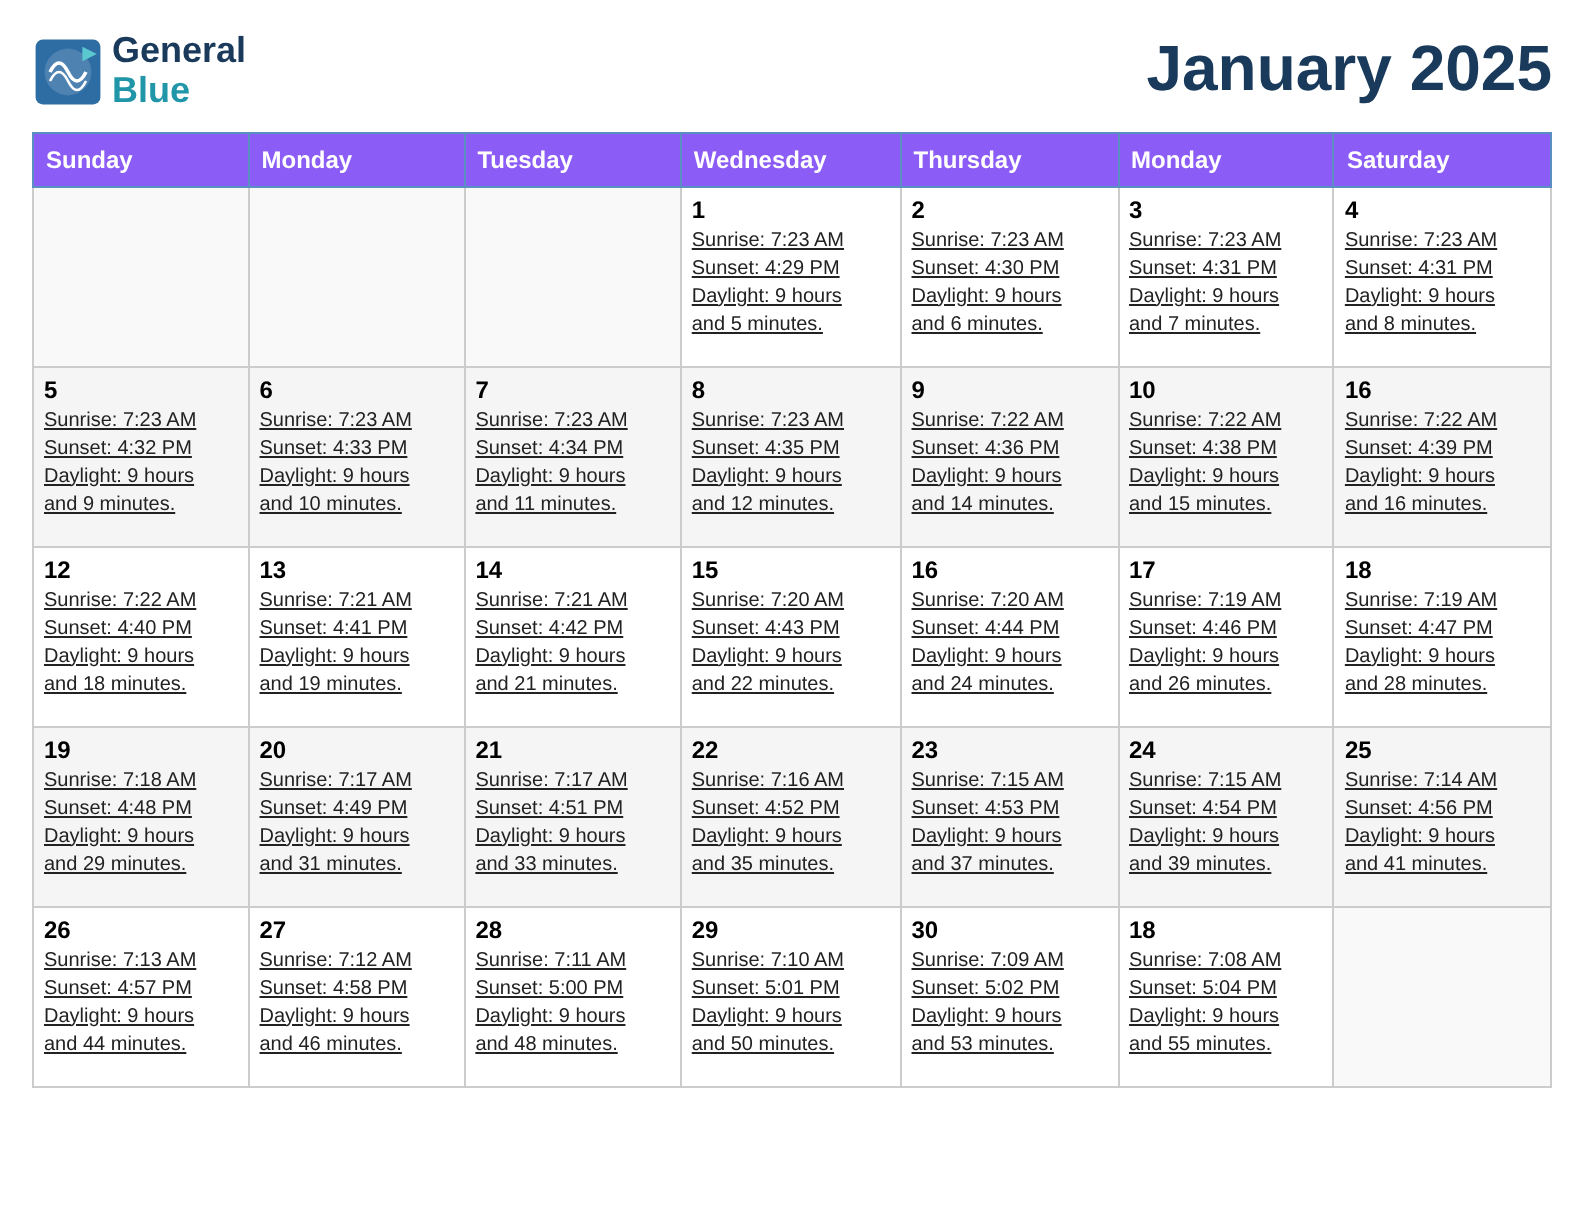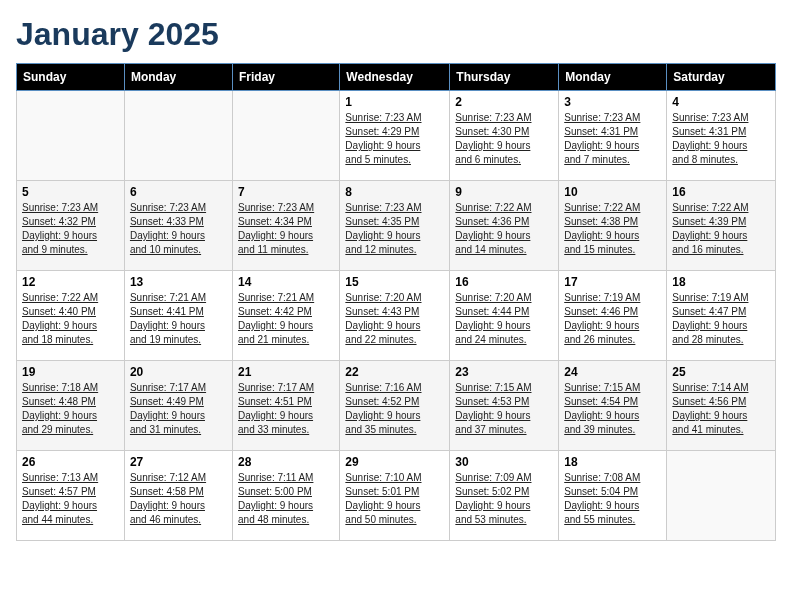--- a/index.html
+++ b/index.html
@@ -41,21 +41,21 @@
     .location {
       font-size: 14px;
       color: #444;
     }
     .calendar {
       width: 100%;
       border-collapse: collapse;
       font-size: 11px;
     }
     .calendar th {
-      background: #000000;
+      background: #8b5cf6;
       color: #fff;
       text-align: left;
       padding: 6px 6px;
       font-size: 12px;
       font-weight: bold;
       border: 1px solid #5a8fc2;
     }
     .calendar td {
       vertical-align: top;
       border: 1px solid #ccc;
@@ -76,31 +76,46 @@
       color: #222;
       line-height: 1.4;
       text-decoration: underline;
     }
     .empty-cell { background: #f9f9f9 !important; }
   </style>
 </head>
 <body>
 
 <div class="header">
+  <div class="logo">
+    <svg class="logo-icon" viewBox="0 0 40 40">
+      <rect x="2" y="2" width="36" height="36" rx="4" fill="#2e6da4"></rect>
+
+      <ellipse cx="20" cy="20" rx="13" ry="13" fill="#fff" opacity="0.15"></ellipse>
+      <path d="M10 20 Q15 10 20 20 Q25 30 30 20" stroke="#fff" stroke-width="2" fill="none"></path>
+      <path d="M10 25 Q15 15 20 25 Q25 35 30 25" stroke="#fff" stroke-width="1.5" fill="none"></path>
+
+      <polygon points="28,6 36,10 28,14" fill="#5bc8d0"></polygon>
+    </svg>
+    <div class="logo-text">
+      <div>General</div>
+      <div><span>Blue</span></div>
+    </div>
+  </div>
   <div class="title-block">
     <div class="month-title">January 2025</div>
   </div>
 </div>
 
 <table class="calendar">
   <thead>
     <tr>
     <th>Sunday</th>
         <th>Monday</th>
-        <th>Friday</th>
+        <th>Tuesday</th>
         <th>Wednesday</th>
         <th>Thursday</th>
         <th>Monday</th>
         <th>Saturday</th>
       </tr>
   </thead>
   <tbody id="calendar-body">
   <tr>
         <td class="empty-cell"></td>
         <td class="empty-cell"></td>

